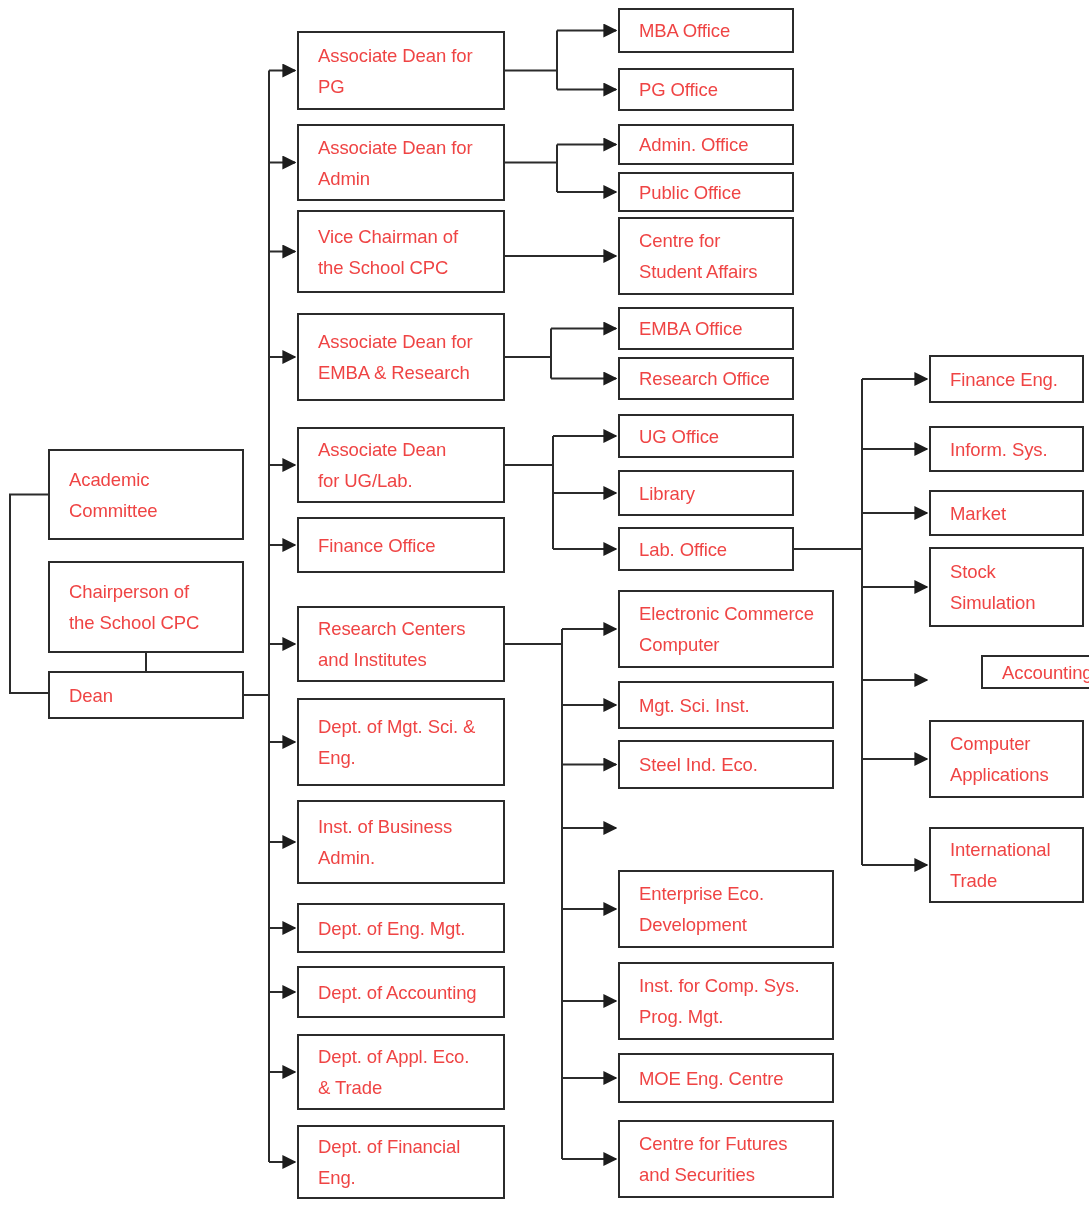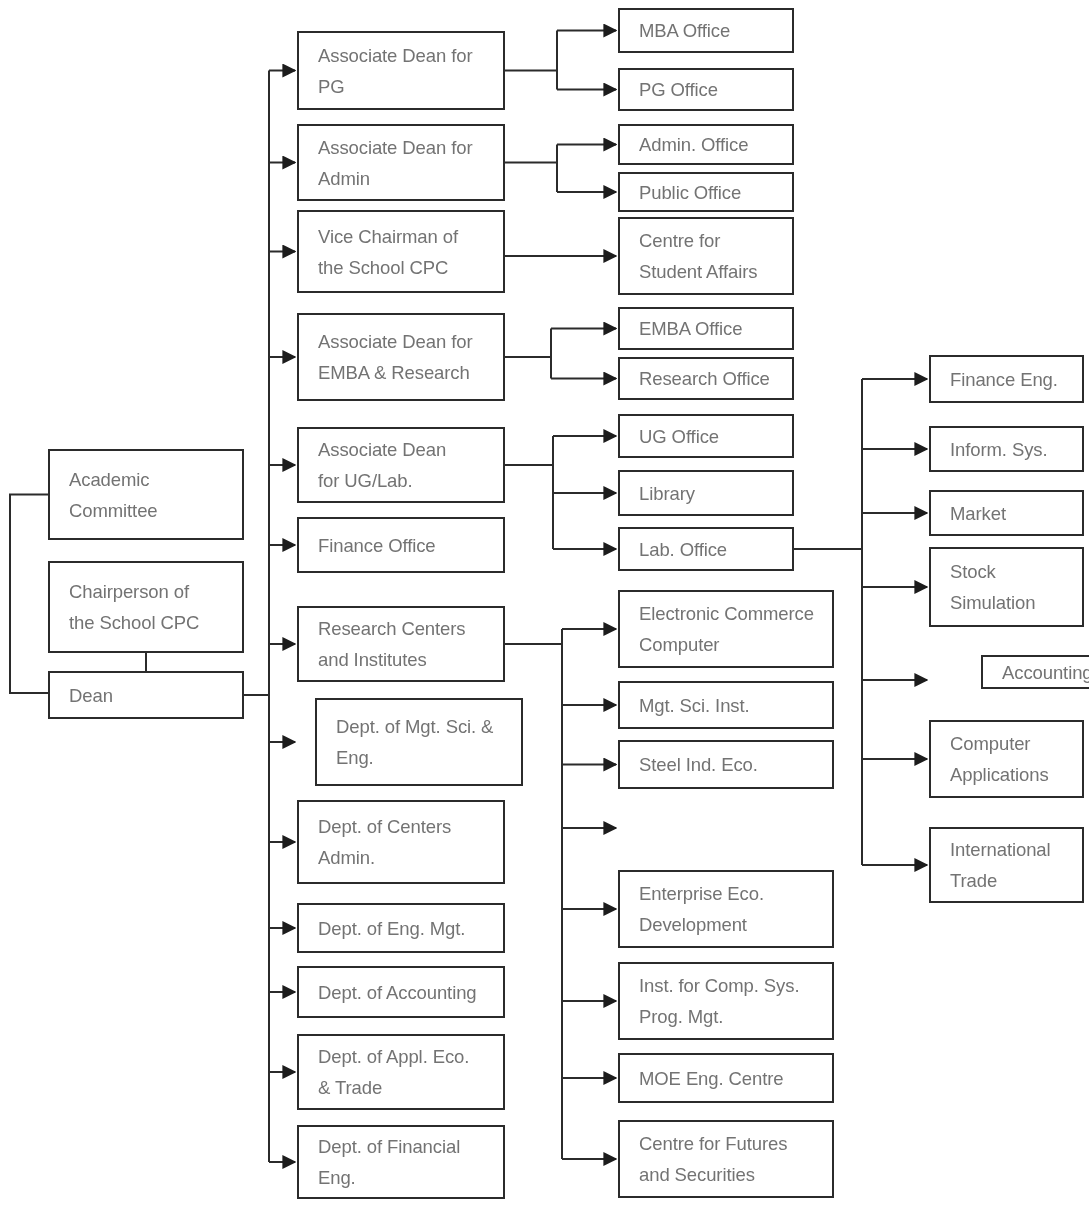--- a/index.html
+++ b/index.html
@@ -22,21 +22,21 @@
     border: 2px solid #2b2b2b;
     display: flex;
     align-items: center;
   }
   .node .lbl {
     padding-left: 19px;
     padding-right: 4px;
     font-size: 18.5px;
     line-height: 31px;
     letter-spacing: -0.1px;
-    color: #737373;
+    color: #ef4444;
     white-space: pre-line;
   }
 </style>
 </head>
 <body>
 
 <div id="stage">
   <svg id="wires" width="1089" height="1214">
     <defs>
       <marker id="arr" viewBox="0 0 10 10" refX="9" refY="5" markerWidth="7" markerHeight="7" orient="auto-start-reverse">
@@ -130,26 +130,26 @@
       <div class="lbl">Associate Dean
 for UG/Lab.</div>
     </div>
     <div class="node" style="left: 297px; top: 517px; width: 208px; height: 56px;">
       <div class="lbl">Finance Office</div>
     </div>
     <div class="node" style="left: 297px; top: 606px; width: 208px; height: 76px;">
       <div class="lbl">Research Centers
 and Institutes</div>
     </div>
-    <div class="node" style="left: 315px; top: 698px; width: 208px; height: 88px;">
+    <div class="node" style="left: 297px; top: 698px; width: 208px; height: 88px;">
       <div class="lbl">Dept. of Mgt. Sci. &amp;
 Eng.</div>
     </div>
     <div class="node" style="left: 297px; top: 800px; width: 208px; height: 84px;">
-      <div class="lbl">Dept. of Centers
+      <div class="lbl">Inst. of Business
 Admin.</div>
     </div>
     <div class="node" style="left: 297px; top: 903px; width: 208px; height: 50px;">
       <div class="lbl">Dept. of Eng. Mgt.</div>
     </div>
     <div class="node" style="left: 297px; top: 966px; width: 208px; height: 52px;">
       <div class="lbl">Dept. of Accounting</div>
     </div>
     <div class="node" style="left: 297px; top: 1034px; width: 208px; height: 76px;">
       <div class="lbl">Dept. of Appl. Eco.

